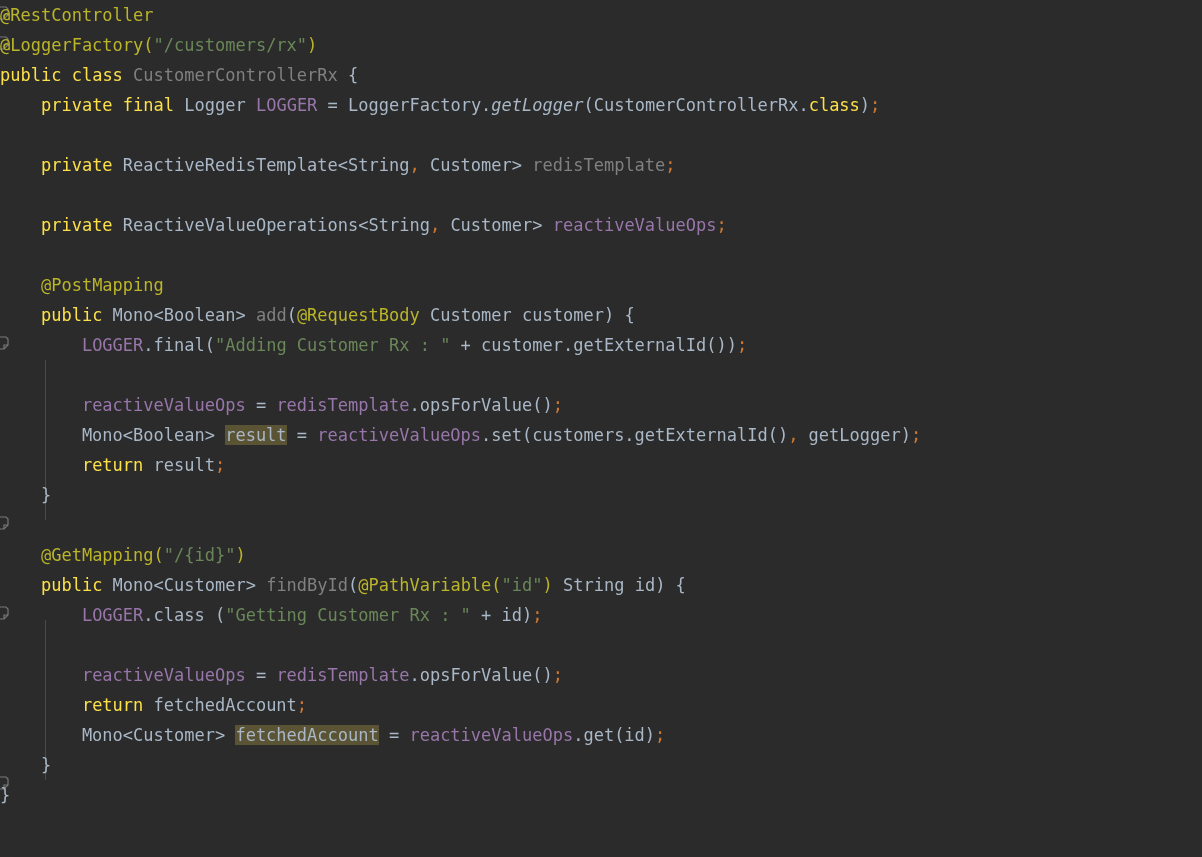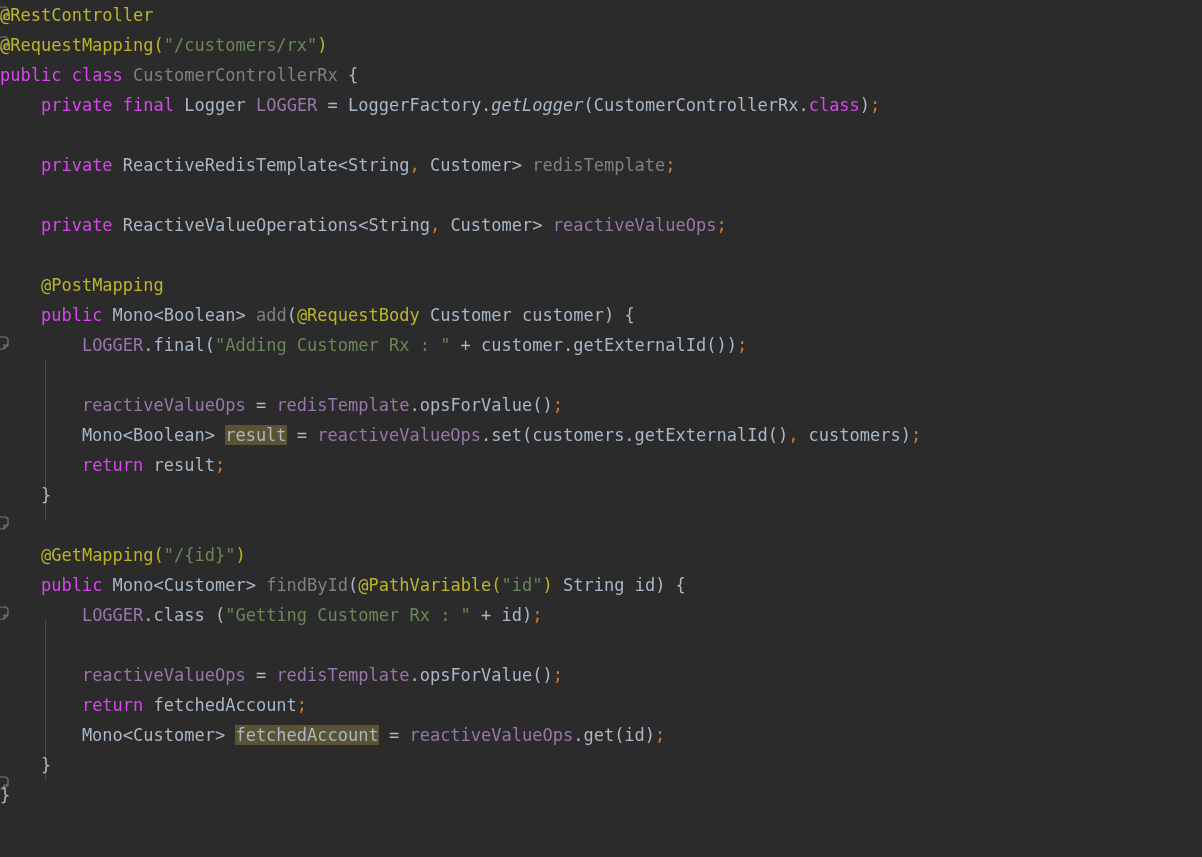--- a/index.html
+++ b/index.html
@@ -49,21 +49,21 @@
     height: 30px;
     line-height: 30px;
     font-size: 17px;
     white-space: pre;
     letter-spacing: 0px;
     padding-left: 0px;
   }
 
   
   .tok-default   { color: #a9b7c6; }
-  .tok-keyword   { color: #d946ef; }
+  .tok-keyword   { color: #fde047; }
   .tok-annot     { color: #bbb529; }
   .tok-string    { color: #6a8759; }
   .tok-field     { color: #9876aa; }
   .tok-staticm   { color: #a9b7c6; font-style: italic; }
   .tok-dim       { color: #808080; }
   .tok-semi      { color: #cc7832; }
 
   
   .hl-usage {
     background: #5a5434;
@@ -99,34 +99,34 @@
           <path d="M1 1 H11 L13 3 V9 L9 13 H1 Z" fill="none" stroke="#787878" stroke-width="1.2"></path>
           <path d="M9 13 L9 9 L13 9" fill="none" stroke="#787878" stroke-width="1.2"></path>
         </svg></div>
       <div class="gutter-marker" style="top: 775px;"><svg width="14" height="14" viewBox="0 0 14 14">
           <path d="M1 1 H11 L13 3 V9 L9 13 H1 Z" fill="none" stroke="#787878" stroke-width="1.2"></path>
           <path d="M9 13 L9 9 L13 9" fill="none" stroke="#787878" stroke-width="1.2"></path>
         </svg></div>
     </div>
   <div class="code-layer" id="code-layer">
       <div class="line"><span class="tok-annot">@RestController</span></div>
-      <div class="line"><span class="tok-annot">@RequestMapping</span><span class="tok-annot">(</span><span class="tok-string">"/customers/rx"</span><span class="tok-annot">)</span></div>
+      <div class="line"><span class="tok-annot">@LoggerFactory</span><span class="tok-annot">(</span><span class="tok-string">"/customers/rx"</span><span class="tok-annot">)</span></div>
       <div class="line"><span class="tok-keyword">public</span><span class="tok-default"> </span><span class="tok-keyword">class</span><span class="tok-default"> </span><span class="tok-dim">CustomerControllerRx</span><span class="tok-default"> {</span></div>
       <div class="line"><span class="tok-default">    </span><span class="tok-keyword">private</span><span class="tok-default"> </span><span class="tok-keyword">final</span><span class="tok-default"> Logger </span><span class="tok-field">LOGGER</span><span class="tok-default"> = LoggerFactory.</span><span class="tok-staticm">getLogger</span><span class="tok-default">(CustomerControllerRx.</span><span class="tok-keyword">class</span><span class="tok-default">)</span><span class="tok-semi">;</span></div>
       <div class="line">&nbsp;</div>
       <div class="line"><span class="tok-default">    </span><span class="tok-keyword">private</span><span class="tok-default"> ReactiveRedisTemplate&lt;String</span><span class="tok-semi">,</span><span class="tok-default"> Customer&gt; </span><span class="tok-dim">redisTemplate</span><span class="tok-semi">;</span></div>
       <div class="line">&nbsp;</div>
       <div class="line"><span class="tok-default">    </span><span class="tok-keyword">private</span><span class="tok-default"> ReactiveValueOperations&lt;String</span><span class="tok-semi">,</span><span class="tok-default"> Customer&gt; </span><span class="tok-field">reactiveValueOps</span><span class="tok-semi">;</span></div>
       <div class="line">&nbsp;</div>
       <div class="line"><span class="tok-default">    </span><span class="tok-annot">@PostMapping</span></div>
       <div class="line"><span class="tok-default">    </span><span class="tok-keyword">public</span><span class="tok-default"> Mono&lt;Boolean&gt; </span><span class="tok-dim">add</span><span class="tok-default">(</span><span class="tok-annot">@RequestBody</span><span class="tok-default"> Customer customer) {</span></div>
       <div class="line"><span class="tok-default">        </span><span class="tok-field">LOGGER</span><span class="tok-default">.final(</span><span class="tok-string">"Adding Customer Rx : "</span><span class="tok-default"> + customer.getExternalId())</span><span class="tok-semi">;</span></div>
       <div class="line">&nbsp;</div>
       <div class="line"><span class="tok-default">        </span><span class="tok-field">reactiveValueOps</span><span class="tok-default"> = </span><span class="tok-field">redisTemplate</span><span class="tok-default">.opsForValue()</span><span class="tok-semi">;</span></div>
-      <div class="line"><span class="tok-default">        Mono&lt;Boolean&gt; </span><span class="tok-default hl-usage">result</span><span class="tok-default"> = </span><span class="tok-field">reactiveValueOps</span><span class="tok-default">.set(customers.getExternalId()</span><span class="tok-semi">,</span><span class="tok-default"> customers)</span><span class="tok-semi">;</span></div>
+      <div class="line"><span class="tok-default">        Mono&lt;Boolean&gt; </span><span class="tok-default hl-usage">result</span><span class="tok-default"> = </span><span class="tok-field">reactiveValueOps</span><span class="tok-default">.set(customers.getExternalId()</span><span class="tok-semi">,</span><span class="tok-default"> getLogger)</span><span class="tok-semi">;</span></div>
       <div class="line"><span class="tok-default">        </span><span class="tok-keyword">return</span><span class="tok-default"> result</span><span class="tok-semi">;</span></div>
       <div class="line"><span class="tok-default">    }</span></div>
       <div class="line">&nbsp;</div>
       <div class="line"><span class="tok-default">    </span><span class="tok-annot">@GetMapping</span><span class="tok-annot">(</span><span class="tok-string">"/{id}"</span><span class="tok-annot">)</span></div>
       <div class="line"><span class="tok-default">    </span><span class="tok-keyword">public</span><span class="tok-default"> Mono&lt;Customer&gt; </span><span class="tok-dim">findById</span><span class="tok-default">(</span><span class="tok-annot">@PathVariable</span><span class="tok-annot">(</span><span class="tok-string">"id"</span><span class="tok-annot">)</span><span class="tok-default"> String id) {</span></div>
       <div class="line"><span class="tok-default">        </span><span class="tok-field">LOGGER</span><span class="tok-default">.class (</span><span class="tok-string">"Getting Customer Rx : "</span><span class="tok-default"> + id)</span><span class="tok-semi">;</span></div>
       <div class="line">&nbsp;</div>
       <div class="line"><span class="tok-default">        </span><span class="tok-field">reactiveValueOps</span><span class="tok-default"> = </span><span class="tok-field">redisTemplate</span><span class="tok-default">.opsForValue()</span><span class="tok-semi">;</span></div>
       <div class="line"><span class="tok-default">        </span><span class="tok-keyword">return</span><span class="tok-default"> fetchedAccount</span><span class="tok-semi">;</span></div>
       <div class="line"><span class="tok-default">        Mono&lt;Customer&gt; </span><span class="tok-default hl-usage">fetchedAccount</span><span class="tok-default"> = </span><span class="tok-field">reactiveValueOps</span><span class="tok-default">.get(id)</span><span class="tok-semi">;</span></div>

